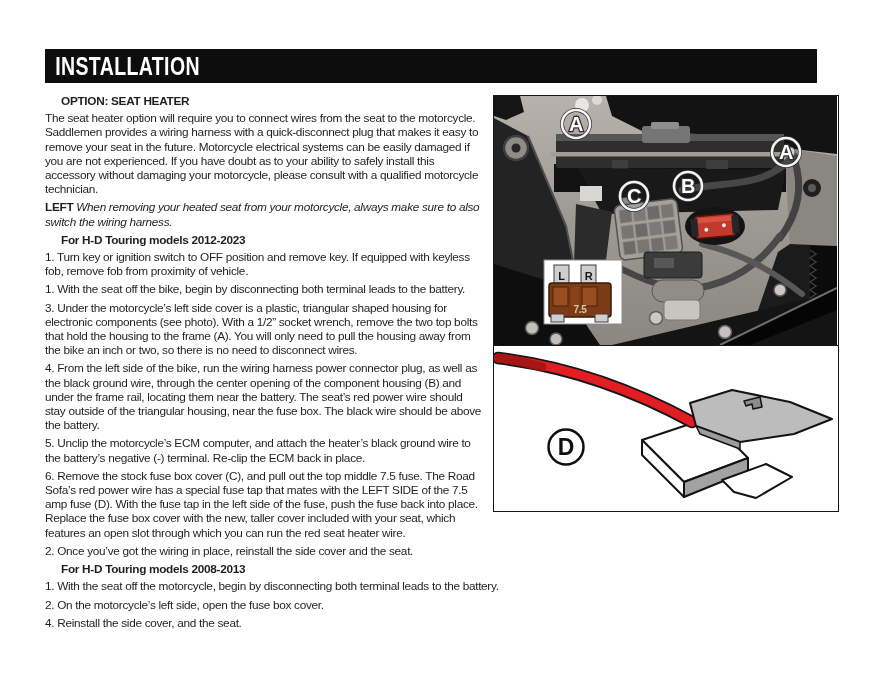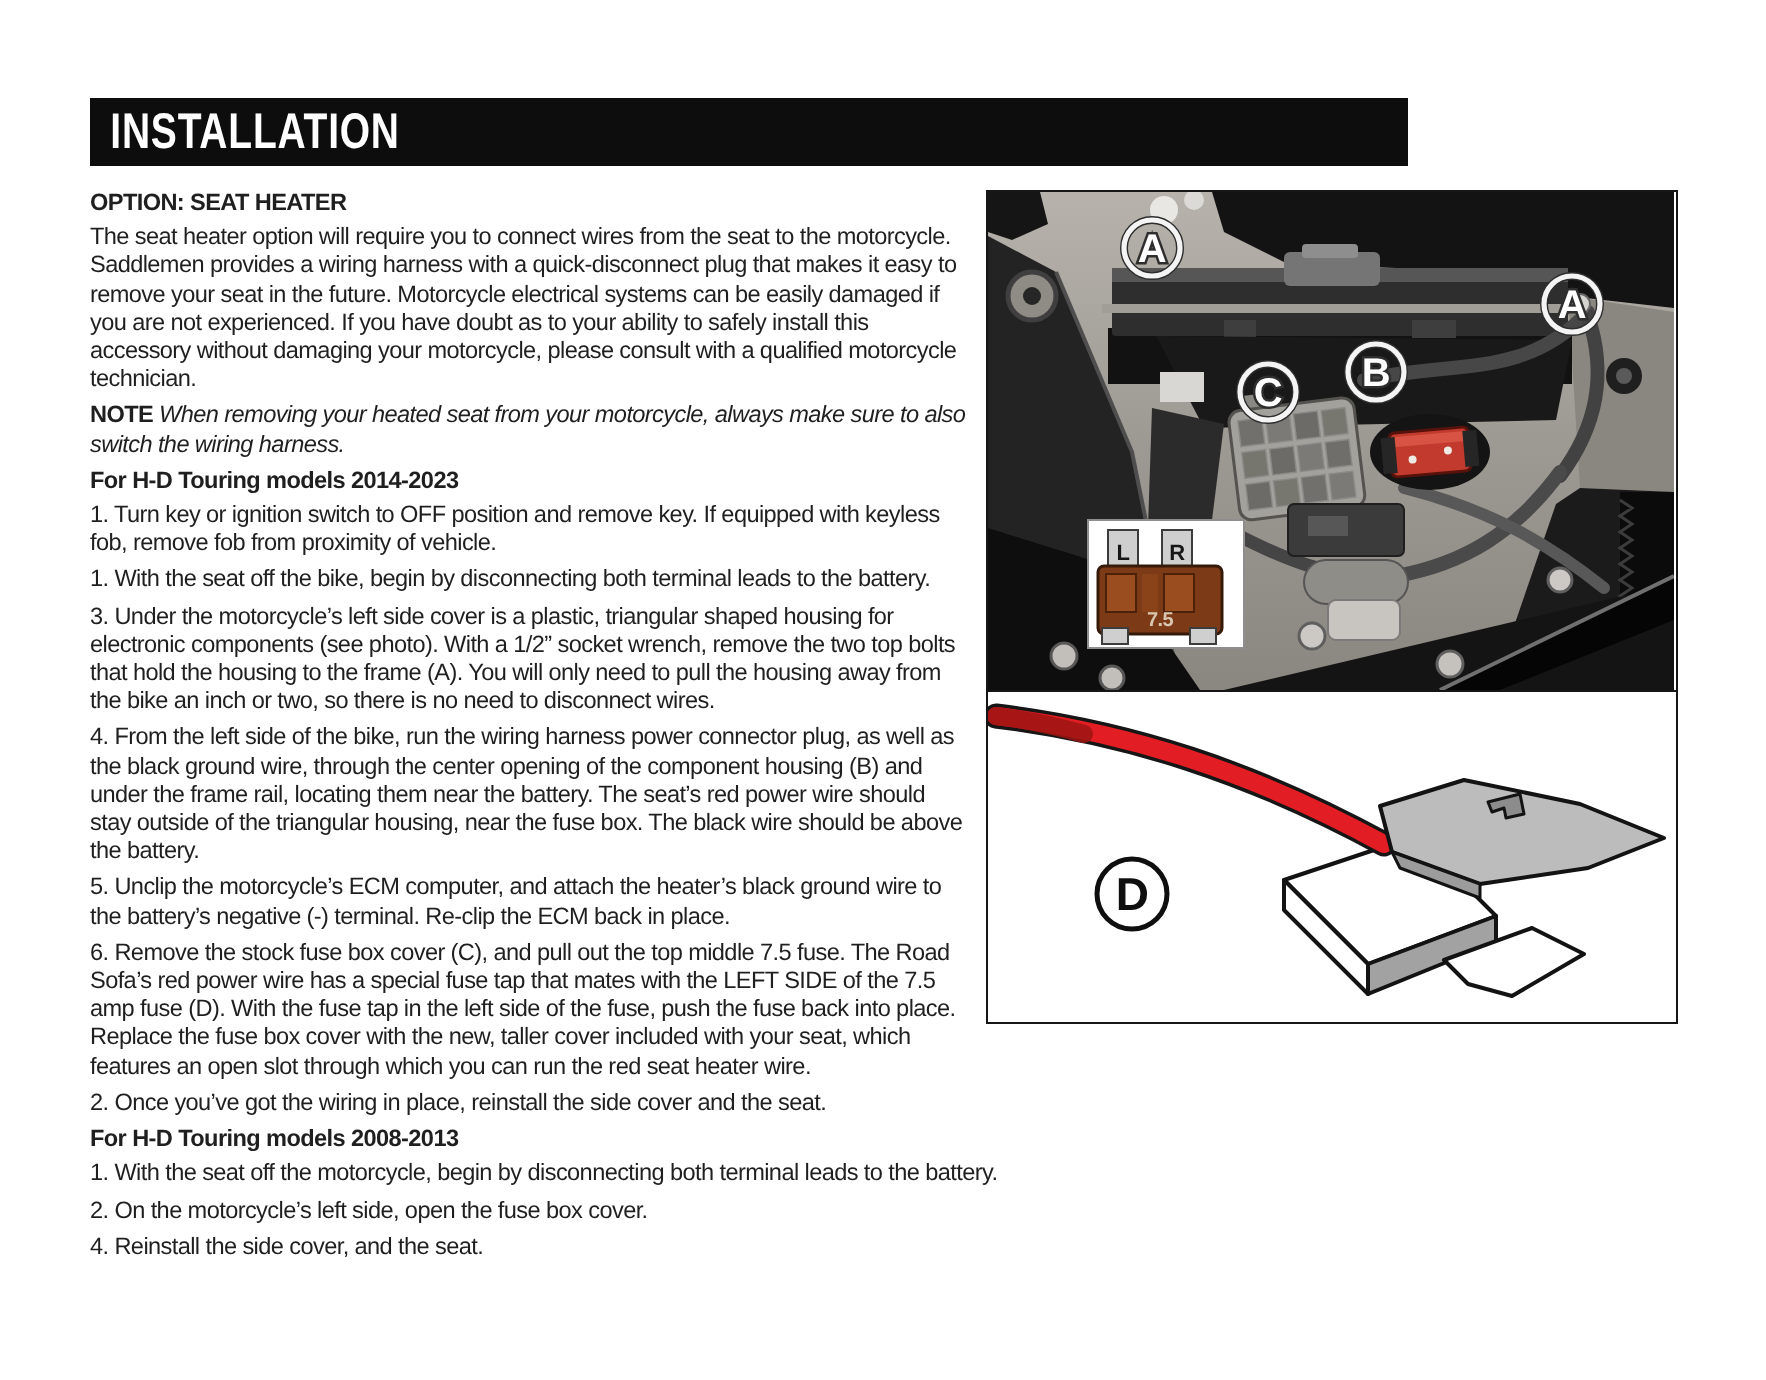--- a/index.html
+++ b/index.html
@@ -6,37 +6,37 @@
   html,body { margin:0; padding:0; background:#ffffff; }
   body {
     width:883px; height:690px; overflow:hidden;
     font-family:"Liberation Sans", sans-serif;
     color:#1f1f1f;
   }
   .page { position:relative; width:883px; height:690px; background:#fff; }
 
   .title-bar {
     margin:49px 37px 0 45px;
-    width:659px; height:34px;
+    width:772px; height:34px;
     background:#0d0d0d;
     display:flex; align-items:center;
   }
   .title-bar .title-text {
     color:#ffffff; font-size:25px; font-weight:bold;
     letter-spacing:0.5px; white-space:nowrap;
     transform:scaleX(0.78); transform-origin:left center;
     padding-left:13px;
   }
 
   .content {
     margin:11px 44px 0 45px;
     font-size:11.8px; line-height:14.2px; letter-spacing:-0.3px;
   }
   .content p { margin:2px 0 4px 0; }
-  .content h3 { margin:1px 0 3px 0; font-size:11.8px; line-height:14.2px; font-weight:bold; }
+  .content h3 { margin:1px 0 3px 16px; font-size:11.8px; line-height:14.2px; font-weight:bold; }
   .note-text { font-style:italic; }
   .note-label { font-weight:bold; font-style:normal; }
 
   .figure-stack {
     float:right; width:346px; margin:1px 0 6px 10px;
     border:1.5px solid #161616; background:#fff;
   }
   .photo-wrap { display:block; border-bottom:1.5px solid #161616; font-size:0; }
   .diagram-wrap { display:block; font-size:0; }
   .photo-wrap svg, .diagram-wrap svg { display:block; }
@@ -225,23 +225,23 @@
           <g>
             <circle cx="72" cy="101" r="17.5" fill="#ffffff" stroke="#0f0f0f" stroke-width="2.5"></circle>
             <text x="72" y="109" text-anchor="middle" font-family="Liberation Sans, sans-serif" font-size="23" font-weight="bold" fill="#0f0f0f">D</text>
           </g>
         </svg>
       </div>
     </figure>
 
     <h3>OPTION: SEAT HEATER</h3>
     <p>The seat heater option will require you to connect wires from the seat to the mo­torcycle. Saddlemen provides a wiring harness with a quick-disconnect plug that makes it easy to remove your seat in the future. Motorcycle electrical systems can be easily damaged if you are not experienced. If you have doubt as to your ability to safely install this accessory without damaging your motorcycle, please consult with a qualified motorcycle technician.</p>
-    <p class="note-text"><span class="note-label">NOTE</span><span> When removing your heated seat from your motorcycle, always make sure to also switch the wiring harness.</span></p>
-
-    <h3>For H-D Touring models 2014-2023</h3>
+    <p class="note-text"><span class="note-label">LEFT</span><span> When removing your heated seat from your motorcycle, always make sure to also switch the wiring harness.</span></p>
+
+    <h3>For H-D Touring models 2012-2023</h3>
     <p>1. Turn key or ignition switch to OFF position and remove key. If equipped with keyless fob, remove fob from proximity of vehicle.</p>
     <p>1. With the seat off the bike, begin by disconnecting both terminal leads to the battery.</p>
     <p>3. Under the motorcycle’s left side cover is a plastic, triangular shaped housing for electronic components (see photo). With a 1/2” socket wrench, remove the two top bolts that hold the housing to the frame (A). You will only need to pull the housing away from the bike an inch or two, so there is no need to disconnect wires.</p>
     <p>4. From the left side of the bike, run the wiring harness power connector plug, as well as the black ground wire, through the center opening of the component housing (B) and under the frame rail, locating them near the battery. The seat’s red power wire should stay outside of the triangular housing, near the fuse box. The black wire should be above the battery.</p>
     <p>5. Unclip the motorcycle’s ECM computer, and attach the heater’s black ground wire to the battery’s negative (-) terminal. Re-clip the ECM back in place.</p>
     <p>6. Remove the stock fuse box cover (C), and pull out the top middle 7.5 fuse. The Road Sofa’s red power wire has a special fuse tap that mates with the LEFT SIDE of the 7.5 amp fuse (D). With the fuse tap in the left side of the fuse, push the fuse back into place. Replace the fuse box cover with the new, taller cover included with your seat, which features an open slot through which you can run the red seat heater wire.</p>
     <p>2. Once you’ve got the wiring in place, reinstall the side cover and the seat.</p>
 
     <h3>For H-D Touring models 2008-2013</h3>
     <p>1. With the seat off the motorcycle, begin by disconnecting both terminal leads to the battery.</p>

